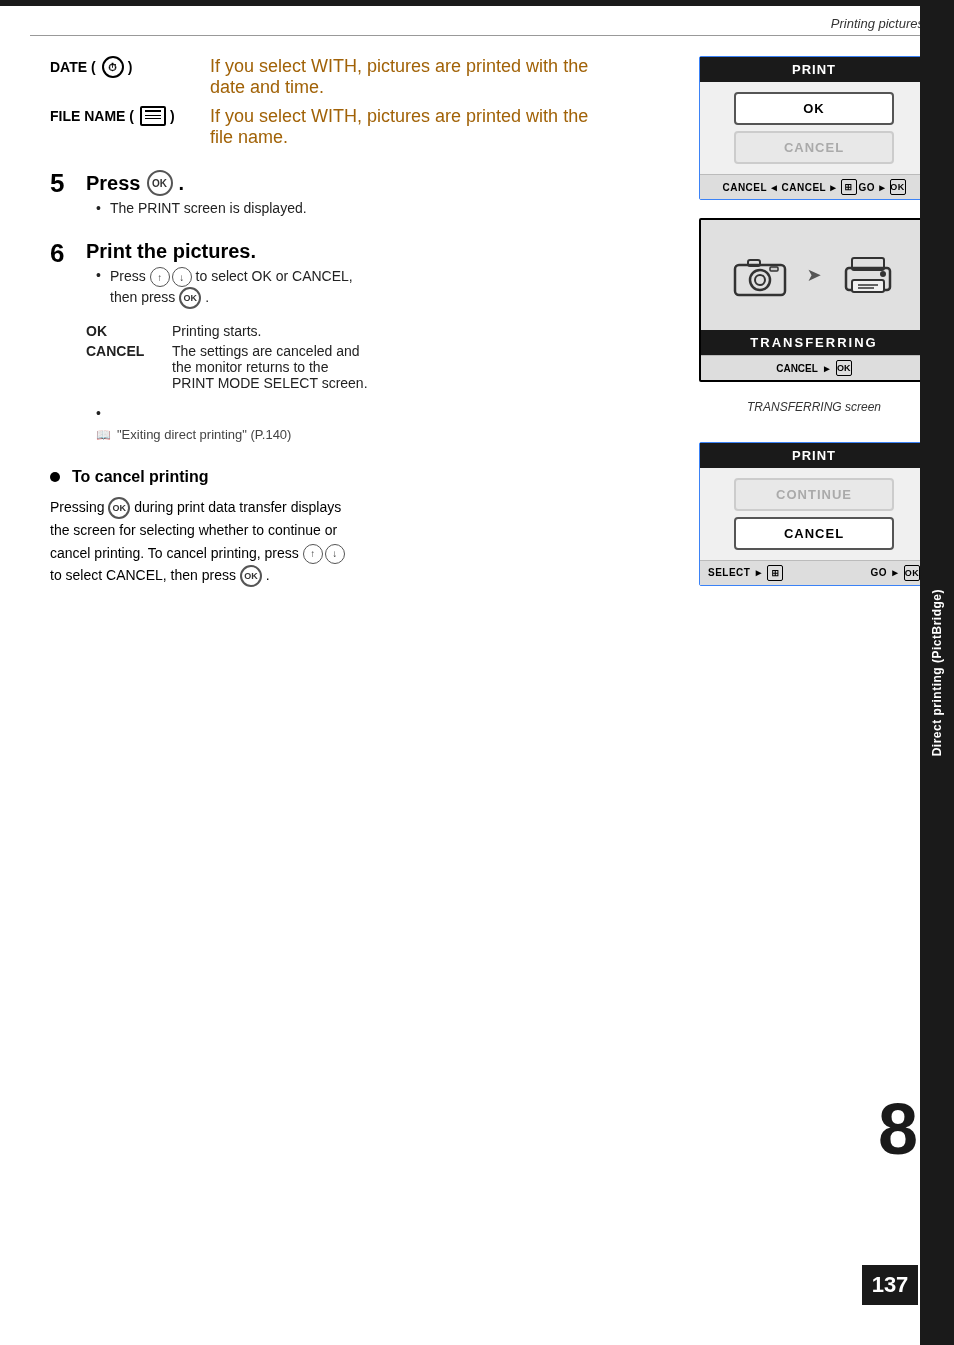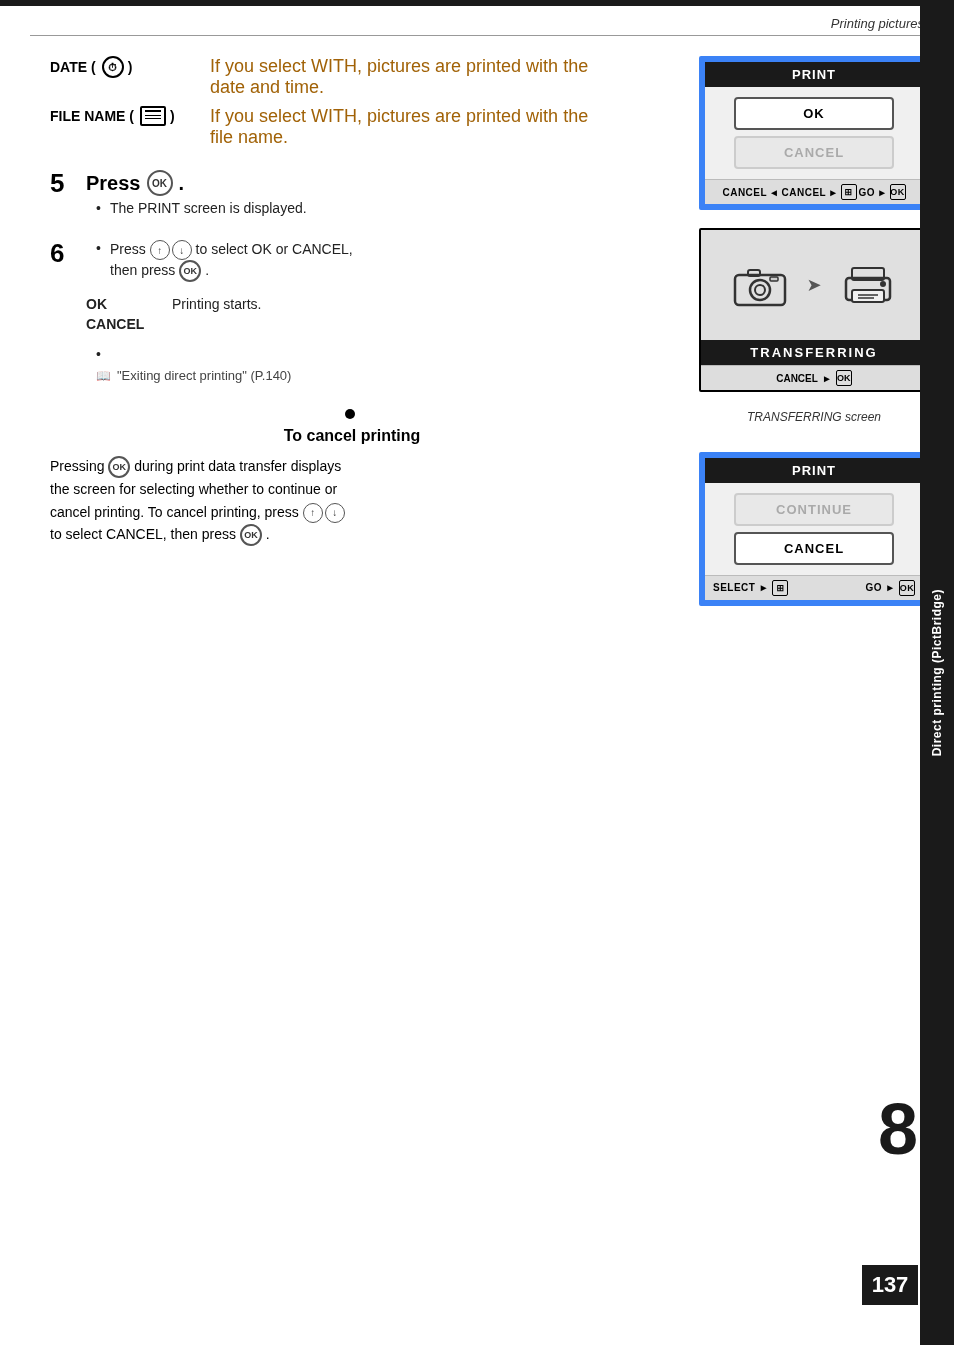--- a/index.html
+++ b/index.html
@@ -201,41 +201,40 @@
       margin-top: 20px;
     }
 
     .cancel-title {
       font-size: 16px;
       font-weight: bold;
       margin-bottom: 10px;
       display: flex;
       align-items: center;
       gap: 8px;
-      flex-direction: column;
     }
 
     .bullet-dot-circle {
       width: 10px;
       height: 10px;
       background: #000;
       border-radius: 50%;
       display: inline-block;
       margin-right: 4px;
     }
 
     .cancel-body {
       font-size: 14px;
       line-height: 1.6;
       margin-top: 6px;
     }
 
     
     .ui-panel {
-      border: 6px solid #3b82f6;
+      border: 1px solid #3b82f6;
       width: 230px;
       border-radius: 2px;
     }
 
     .ui-panel-title {
       background: #1a1a1a;
       color: #fff;
       font-size: 13px;
       font-weight: bold;
       text-align: center;
@@ -511,20 +510,23 @@
             <span class="bullet-dot">•</span>
             <span>The PRINT screen is displayed.</span>
           </div>
         </div>
       </div>
     </div>
 
     <div class="step">
       <div class="step-number">6</div>
       <div class="step-content">
+        <div class="step-title">
+          <strong>Print the pictures.</strong>
+        </div>
         <div class="step-body">
           <div class="bullet">
             <span class="bullet-dot">•</span>
             <span>
               Press
               <span class="arrow-icons">
                 <span class="arrow-btn">↑</span>
                 <span class="arrow-btn">↓</span>
               </span>
               to select OK or CANCEL,<br>then press
@@ -533,20 +535,21 @@
             </span>
           </div>
 
           <div class="term-list">
             <div class="term-row">
               <span class="term-key">OK</span>
               <span class="term-val">Printing starts.</span>
             </div>
             <div class="term-row">
               <span class="term-key">CANCEL</span>
+              <span class="term-val">The settings are canceled and<br>the monitor returns to the<br>PRINT MODE SELECT screen.</span>
             </div>
           </div>
 
           <div class="bullet">
             <span class="bullet-dot">•</span>
           </div>
           <div class="bullet" style="margin-left:10px; align-items:center;">
             <span class="ref-icon">📖</span>
             <span class="ref-text">"Exiting direct printing" (P.140)</span>
           </div>

